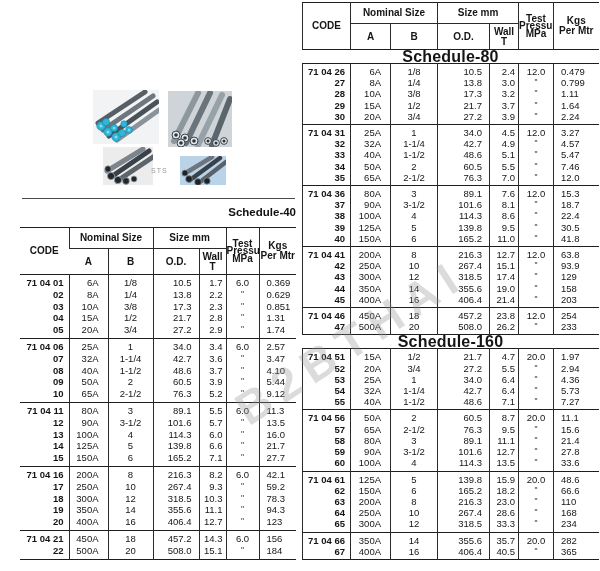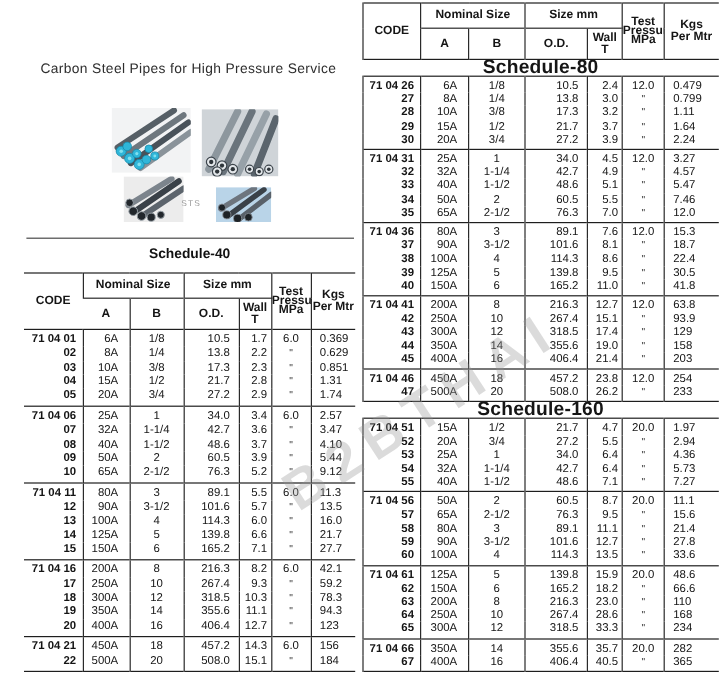--- a/index.html
+++ b/index.html
@@ -17,21 +17,21 @@
   .collage svg{position:absolute;display:block;}
   .ph1{left:0px;top:4px;}
   .ph2{left:75px;top:5px;}
   .ph3{left:10px;top:61px;}
   .ph4{left:87px;top:70px;}
   .photo-caption{
     position:absolute;left:58px;top:81px;font-size:7px;color:#9a9a9a;letter-spacing:1px;
   }
   .rule{position:absolute;left:22px;top:198px;width:273px;border-top:1.2px solid #4a4a4a;}
   .sched40-head{
-    position:absolute;left:20px;top:206px;width:276px;text-align:center;
+    position:absolute;left:20px;top:206px;width:276px;text-align:right;
     font-weight:bold;font-size:11.5px;color:#111;
   }
   
   table.pipe-table{
     position:absolute;border-collapse:collapse;table-layout:fixed;
     font-size:9.5px;color:#151515;
     border-top:1.5px solid #1e1e1e;border-bottom:1.5px solid #1e1e1e;
   }
   #left-table{left:20px;top:227px;width:276px;}
   #right-table{left:302px;top:2px;width:296px;}
@@ -73,21 +73,20 @@
     transform:rotate(-33deg);transform-origin:center;
     font-size:46px;font-weight:bold;letter-spacing:9px;
     color:rgba(150,150,150,0.34);pointer-events:none;z-index:5;
   }
 </style>
 </head>
 <body>
 
 <div class="page">
 
-  <div class="doc-title">Carbon Steel Pipes for High Pressure Service</div>
 
   <div class="collage">
     <svg class="ph1" width="66" height="54" viewBox="0 0 66 54">
       <rect width="66" height="54" fill="#f2f3f4"></rect>
       <g stroke-linecap="round">
         <line x1="10" y1="40" x2="60" y2="6" stroke="#6e777e" stroke-width="5"></line>
         <line x1="16" y1="46" x2="64" y2="12" stroke="#49525a" stroke-width="5"></line>
         <line x1="24" y1="50" x2="66" y2="20" stroke="#8a939a" stroke-width="5"></line>
         <line x1="5" y1="33" x2="52" y2="2" stroke="#565f66" stroke-width="5"></line>
       </g>

